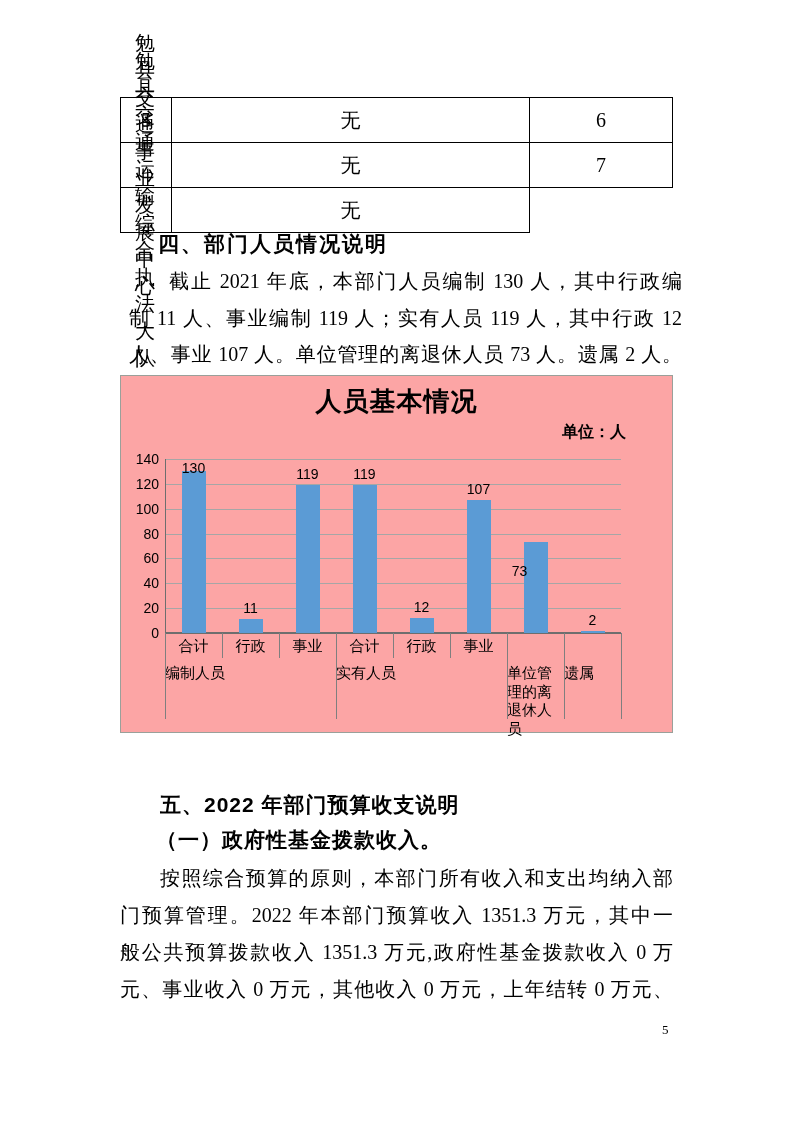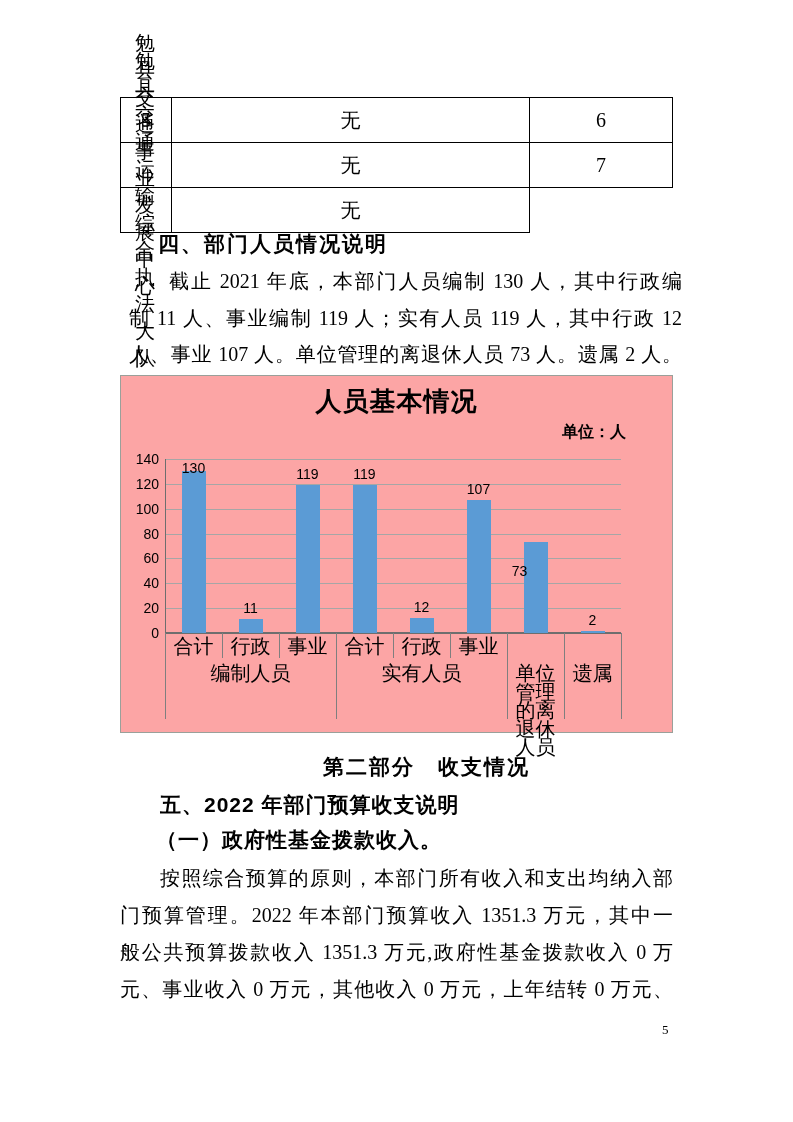--- a/index.html
+++ b/index.html
@@ -43,22 +43,22 @@
   }
   .unit-label{
     position:absolute;right:46px;top:46px;font-size:16px;
   }
   .gl{position:absolute;height:1px;background:#A6A6A6;}
   .axisline{position:absolute;height:2px;background:#6E6E6E;}
   .yax{position:absolute;width:1px;background:#6E6E6E;}
   .yt{position:absolute;text-align:right;font-family:"Liberation Sans","DejaVu Sans",sans-serif;font-size:14px;line-height:14px;}
   .bar{position:absolute;}
   .bval{position:absolute;text-align:center;font-family:"Liberation Sans","DejaVu Sans",sans-serif;font-size:14px;line-height:16px;}
-  .cat{position:absolute;text-align:center;font-size:20px;line-height:25px;}
-  .grp{position:absolute;text-align:center;font-size:20px;line-height:18.5px;}
+  .cat{position:absolute;text-align:center;font-size:15px;line-height:25px;}
+  .grp{position:absolute;text-align:left;font-size:15px;line-height:18.5px;}
   .sep{position:absolute;width:1px;background:#7F7F7F;}
 </style>
 </head>
 <body>
 
 <div class="page">
 
   <div class="orgtable">
     <div class="cell c-num">5</div>
     <div class="cell c-res">无</div>
@@ -127,21 +127,20 @@
       <div class="sep" style="left: 101px; top: 257px; height: 25px;"></div>
       <div class="sep" style="left: 158px; top: 257px; height: 25px;"></div>
       <div class="sep" style="left: 215px; top: 257px; height: 86px;"></div>
       <div class="sep" style="left: 272px; top: 257px; height: 25px;"></div>
       <div class="sep" style="left: 329px; top: 257px; height: 25px;"></div>
       <div class="sep" style="left: 386px; top: 257px; height: 86px;"></div>
       <div class="sep" style="left: 443px; top: 257px; height: 86px;"></div>
       <div class="sep" style="left: 500px; top: 257px; height: 86px;"></div>
     </div>
 
-  <div class="part2 h-sans">第二部分　收支情况</div>
   <div class="h5 h-sans">五、2022 年部门预算收支说明</div>
   <div class="h5sub h-sans">（一）政府性基金拨款收入。</div>
   <div class="para p2">
     <div class="line indent">按照综合预算的原则，本部门所有收入和支出均纳入部</div>
     <div class="line">门预算管理。2022 年本部门预算收入 1351.3 万元，其中一</div>
     <div class="line">般公共预算拨款收入 1351.3 万元,政府性基金拨款收入 0 万</div>
     <div class="line">元、事业收入 0 万元，其他收入 0 万元，上年结转 0 万元、</div>
   </div>
 
   <div class="pagenum">5</div>

